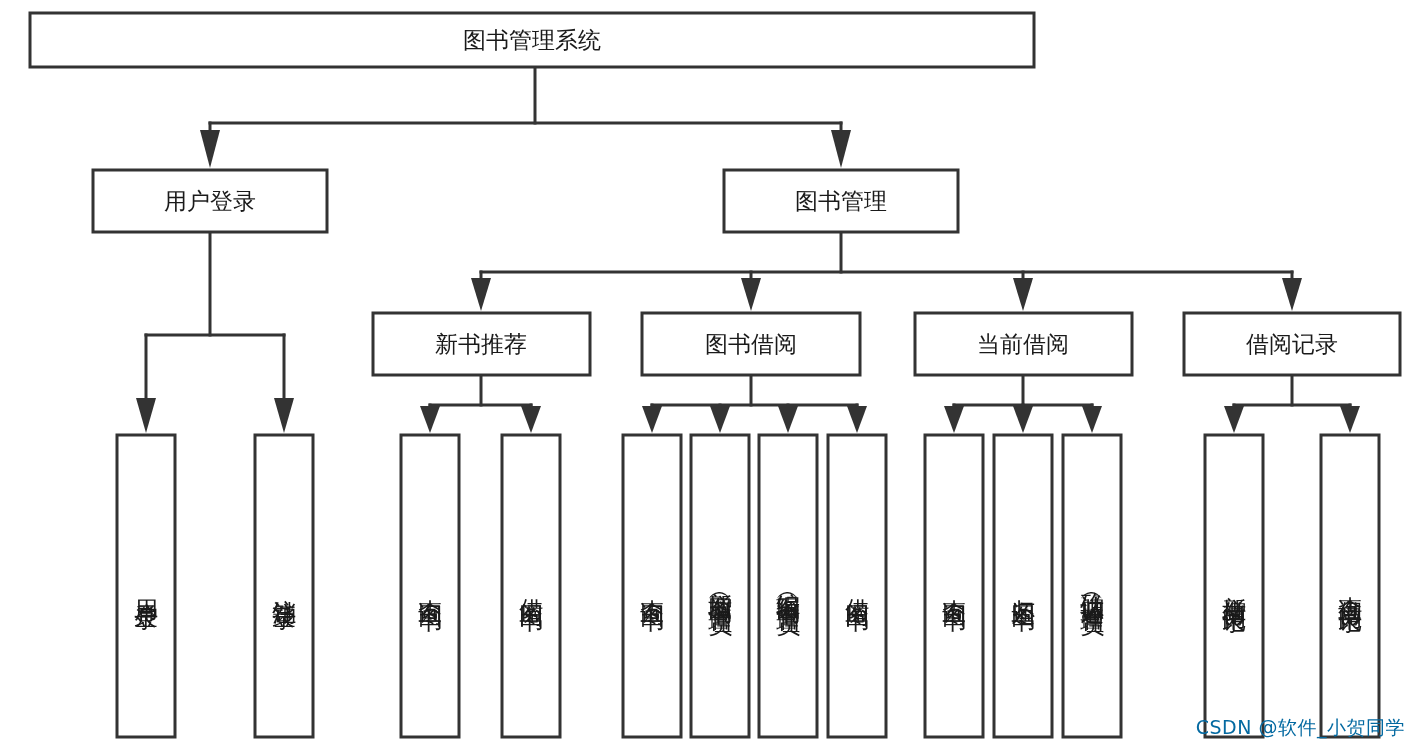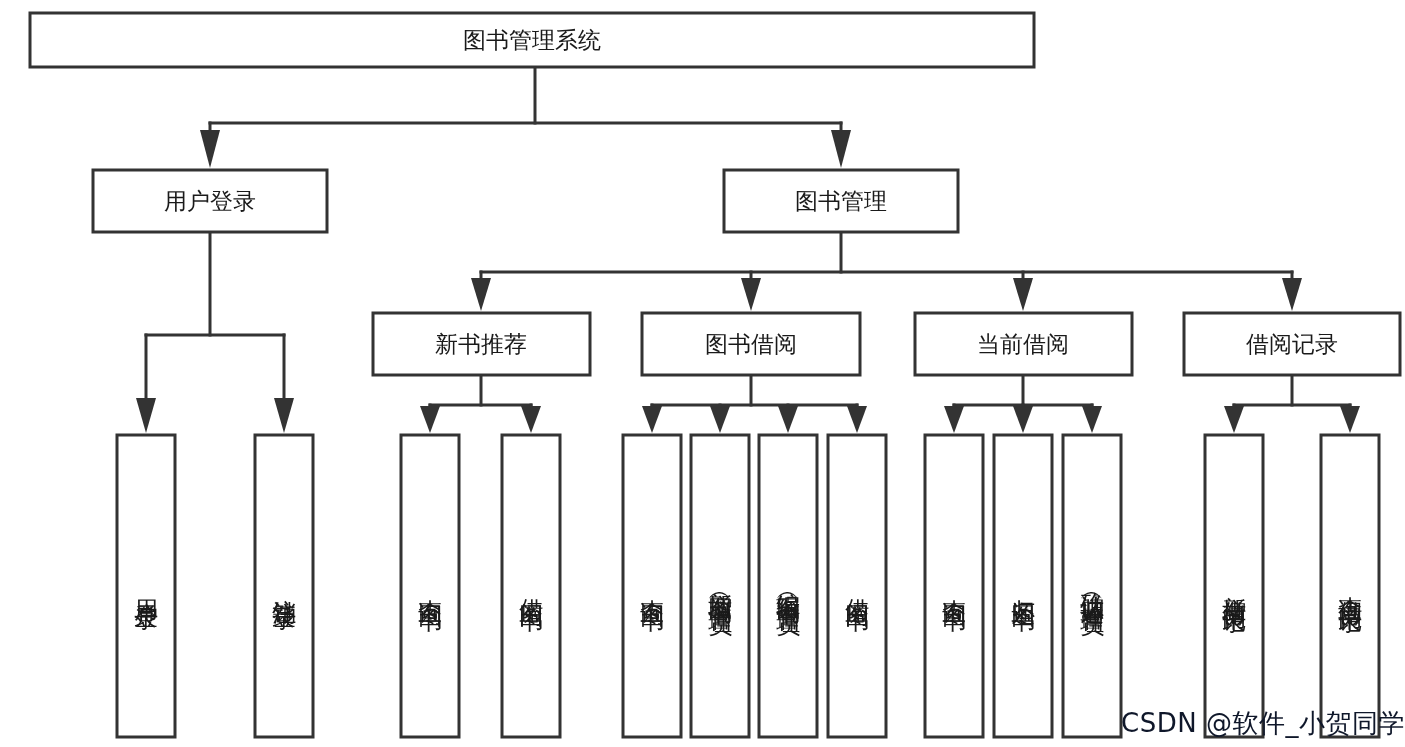--- a/index.html
+++ b/index.html
@@ -70,22 +70,22 @@
     letter-spacing: 3px;
     color: #1a1a1a;
     white-space: nowrap;
     text-align: center;
   }
   .watermark {
     position: absolute;
     right: 12px;
     bottom: 6px;
     font-family: "DejaVu Sans", "Liberation Sans", sans-serif;
-    font-size: 26px;
-    color: #0f172a;
+    font-size: 19px;
+    color: #0369a1;
     letter-spacing: 0.5px;
     white-space: nowrap;
     pointer-events: none;
   }
 </style>
 </head>
 <body>
 
 <div id="diagram-root">
   <svg class="flow" viewBox="0 0 1405 747" xmlns="http://www.w3.org/2000/svg">

